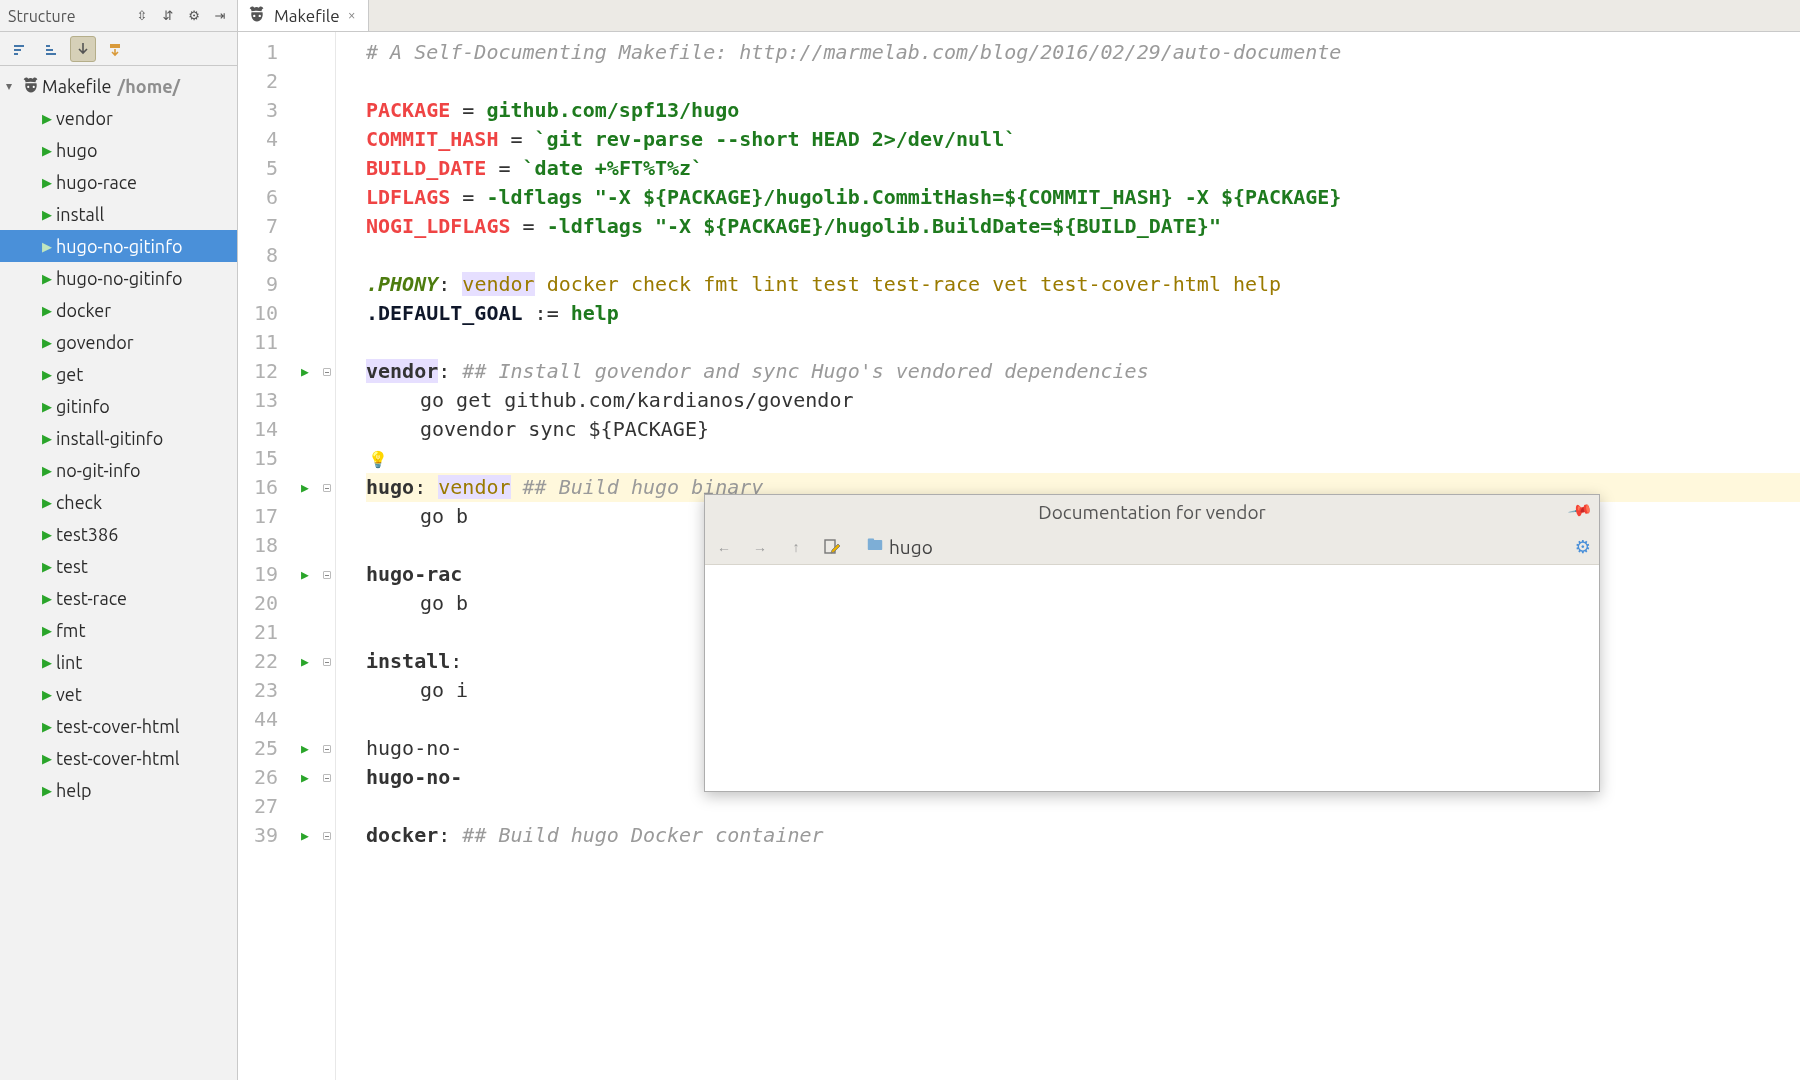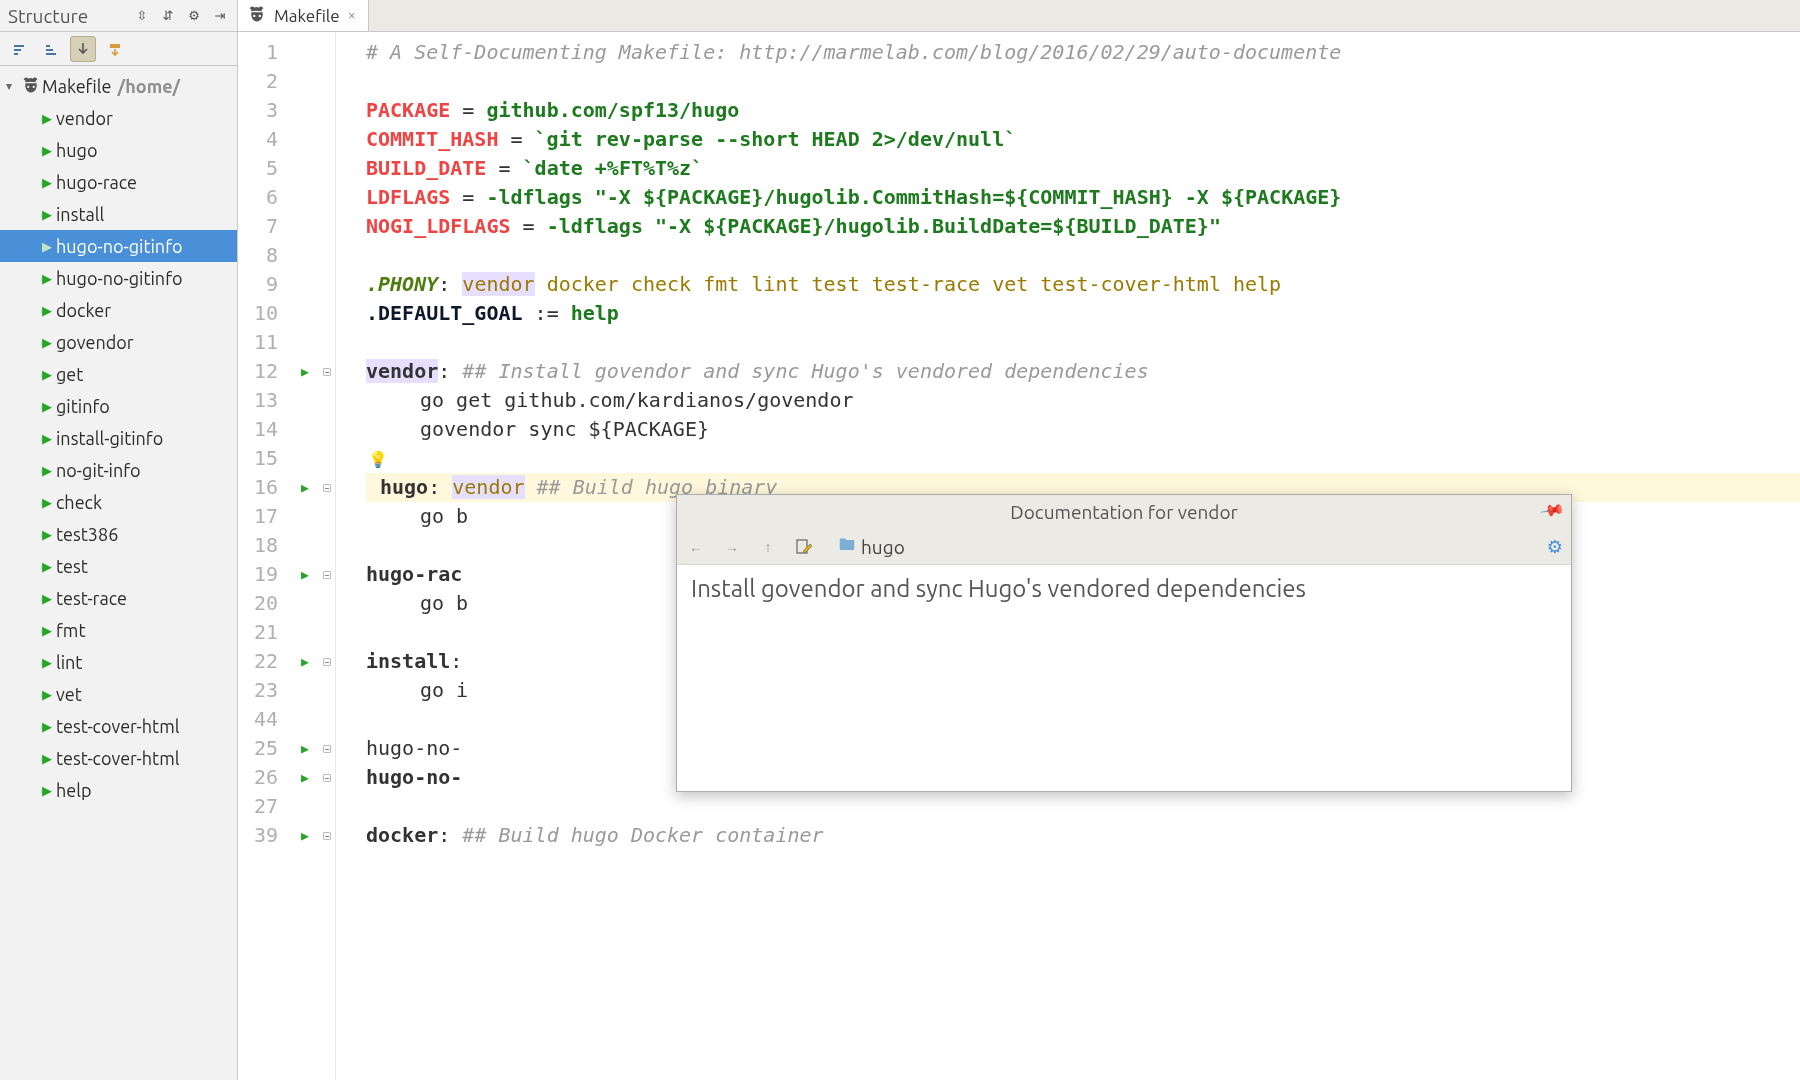--- a/index.html
+++ b/index.html
@@ -2,21 +2,21 @@
 <html><head>
 <meta charset="utf-8">
 <style>
 * { margin:0; padding:0; box-sizing:border-box; }
 body { font-family:"Ubuntu","Segoe UI",sans-serif; font-size:14px; background:#fff; color:#333; overflow:hidden; width:1800px; height:1080px; }
 .app { display:flex; height:100%; }
 
 
 .structure-panel { width:238px; background:#f2f2f2; border-right:1px solid #c9c9c9; display:flex; flex-direction:column; }
 .structure-header { display:flex; align-items:center; height:32px; border-bottom:1px solid #c9c9c9; padding:0 6px; gap:4px; }
-.structure-title { font-size:19px; color:#555; flex:1; padding-left:2px; }
+.structure-title { font-size:16px; color:#555; flex:1; padding-left:2px; }
 .hdr-icon { width:22px; height:22px; display:flex; align-items:center; justify-content:center; color:#555; font-size:13px; border-radius:3px; cursor:pointer; }
 .structure-toolbar { display:flex; align-items:center; height:34px; border-bottom:1px solid #c9c9c9; padding:0 6px; gap:6px; }
 .tb-icon { width:26px; height:26px; display:flex; align-items:center; justify-content:center; color:#555; border-radius:3px; cursor:pointer; }
 .tb-icon.active { background:#d6d0b8; border:1px solid #b5ae8a; }
 
 .tree { flex:1; overflow:auto; padding-top:4px; font-size:18px; }
 .tree-row { display:flex; align-items:center; height:32px; padding-left:8px; white-space:nowrap; cursor:pointer; }
 .tree-row.root { padding-left:6px; }
 .tree-row.child { padding-left:42px; }
 .tree-row.selected { background:#4a90d9; color:#fff; }
@@ -42,36 +42,36 @@
 .gutter-marks { width:26px; background:#fff; padding-top:6px; }
 .gutter-fold { width:18px; background:#fff; padding-top:6px; border-right:1px solid #e8e8e8; }
 .gline { height:29px; display:flex; align-items:center; justify-content:flex-end; }
 .gmark { height:29px; display:flex; align-items:center; justify-content:center; color:#2aa52a; font-size:13px; }
 .gfold { height:29px; display:flex; align-items:center; justify-content:center; font-size:13px; color:#aaa; cursor:pointer; }
 .gfold .dash{ width:8px; height:8px; border:1px solid #bbb; background:#fff; border-radius:1px; position:relative;}
 .gfold .dash::after{content:"";position:absolute;left:1px;right:1px;top:3px;height:1px;background:#888;}
 
 .code { flex:1; padding:6px 0 0 8px; white-space:pre; overflow:hidden; color:#333;margin-left:22px; }
 .cl { height:29px; }
-.cl.current { background:#fff8dc;padding-left:14px; }
+.cl.current { background:#fff8dc; }
 .bulb { color:#e8b000; font-size:16px; padding-left:2px;}
 .indent { display:inline-block; width:54px; }
 
 .c-comment{ color:#9a9a9a; font-style:italic; }
 .c-key{ color:#ef4444; font-weight:bold; }
 .c-eq{ color:#333; }
 .c-str{ color:#1e7a1e; font-weight:bold; }
 .c-tgt{ color:#333; font-weight:bold; }
 .c-dep{ color:#9a7a00; }
 .c-hl{ background:#e6dfff; }
 .c-special{ color:#4d7c0f; font-style:italic; font-weight:bold;}
 .c-defg{ color:#0f172a; font-weight:bold; }
 
 
-.doc-popup { position:absolute; left:438px; top:494px; width:896px; height:298px; background:#fff; border:1px solid #adadad; box-shadow:0 4px 14px rgba(0,0,0,0.25); display:flex; flex-direction:column; }
+.doc-popup { position:absolute; left:466px; top:494px; width:896px; height:298px; background:#fff; border:1px solid #adadad; box-shadow:0 4px 14px rgba(0,0,0,0.25); display:flex; flex-direction:column;text-align:right; }
 .doc-title { height:34px; background:#eceae5; display:flex; align-items:center; justify-content:center; font-size:19px; color:#555; position:relative; }
 .doc-pin { position:absolute; right:8px; top:6px; color:#555; cursor:pointer; font-size:16px; transform:rotate(35deg); }
 .doc-toolbar { height:36px; background:#eceae5; border-bottom:1px solid #d8d5cd; display:flex; align-items:center; padding:0 8px; gap:14px; }
 .doc-btn { width:22px; height:22px; display:flex; align-items:center; justify-content:center; color:#9a9a9a; cursor:pointer; }
 .doc-btn.enabled{ color:#555; }
 .doc-crumb { display:flex; align-items:center; gap:6px; color:#444; font-size:19px; margin-left:10px;}
 .doc-crumb .folder{ color:#7daed6; font-size:16px;}
 .doc-gear { margin-left:auto; color:#4a90d9; font-size:18px; cursor:pointer;}
 .doc-body { flex:1; padding:10px 14px; font-size:24px; color:#555; }
 </style>
@@ -350,17 +350,16 @@
               <rect x="2" y="2" width="10" height="13" fill="none" stroke="#777" stroke-width="1.4"></rect>
               <path d="M9 12l6-6 2 2-6 6-3 1z" fill="#e8b000" stroke="#777" stroke-width="0.8"></path>
             </svg>
         </span>
         <span class="doc-crumb">
           <span class="folder">🖿</span>
           <span>hugo</span>
         </span>
         <span class="doc-gear">⚙</span>
       </div>
-      <div class="doc-body">Install govendor and sync Hugo's vendored dependencies</div>
     </div>
   </div>
 
 </div>
 
 </body></html>

